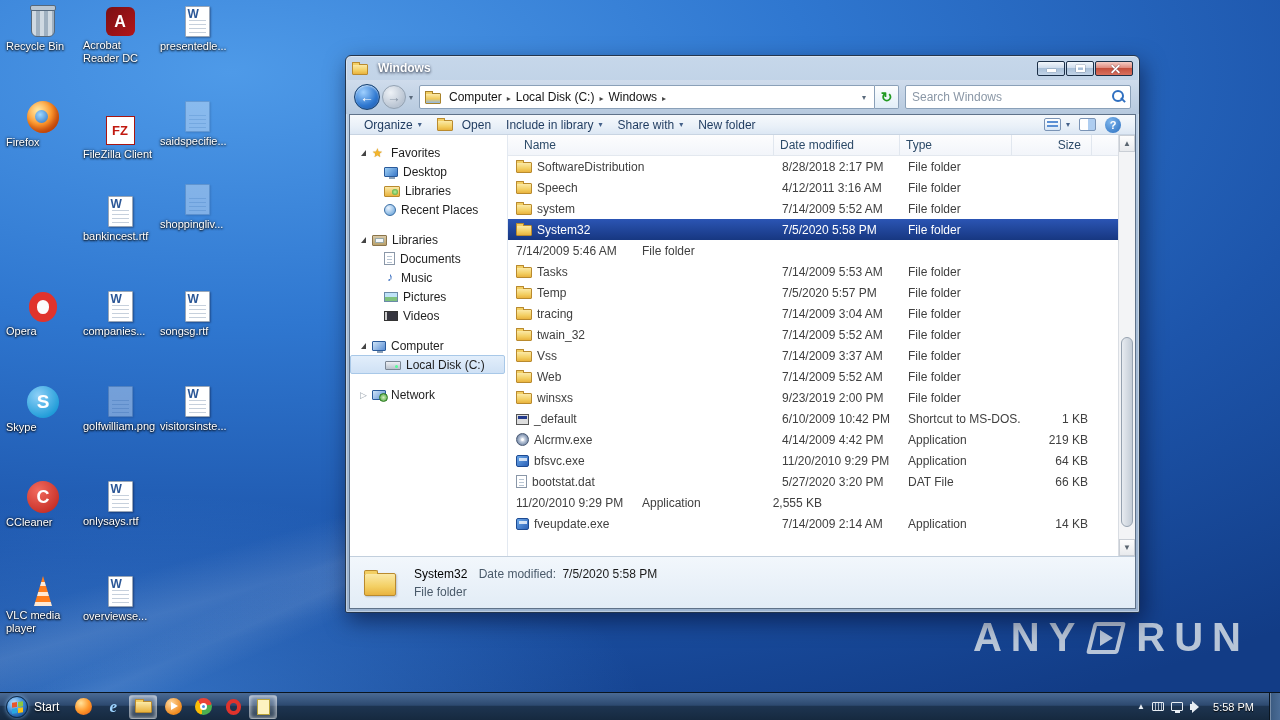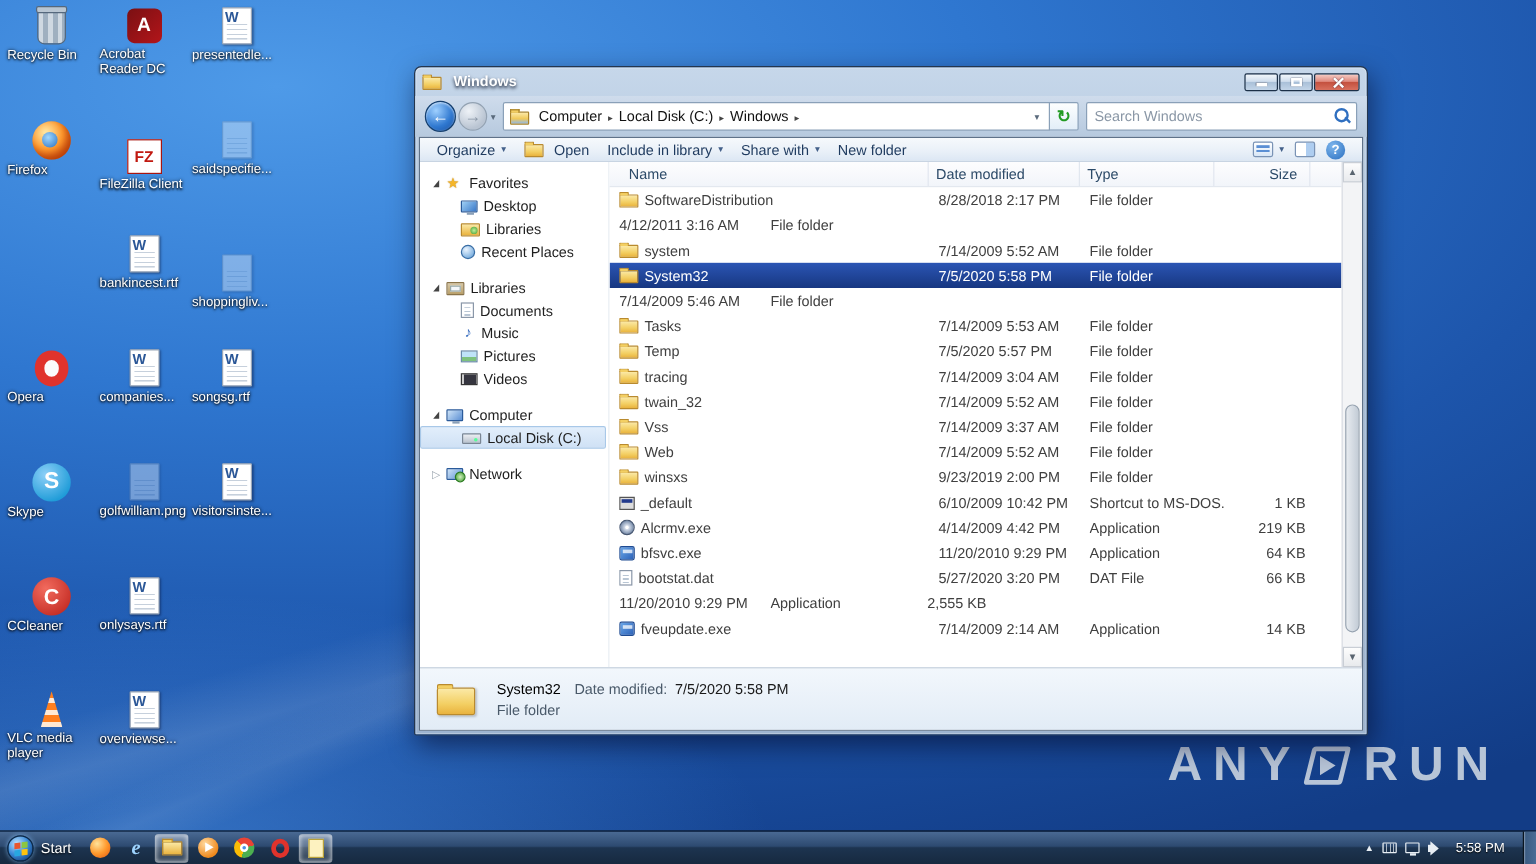--- a/index.html
+++ b/index.html
@@ -320,21 +320,21 @@
       <div class="desk-label">overviewse...</div>
     </div>
     <div class="desk-icon" style="left: 160px; top: 6px;">
       <span class="di di-doc"></span>
       <div class="desk-label">presentedle...</div>
     </div>
     <div class="desk-icon" style="left: 160px; top: 101px;">
       <span class="di di-faint"></span>
       <div class="desk-label">saidspecifie...</div>
     </div>
-    <div class="desk-icon" style="left: 160px; top: 212px;">
+    <div class="desk-icon" style="left: 160px; top: 184px;">
       <span class="di di-faint"></span>
       <div class="desk-label">shoppingliv...</div>
     </div>
     <div class="desk-icon" style="left: 160px; top: 291px;">
       <span class="di di-doc"></span>
       <div class="desk-label">songsg.rtf</div>
     </div>
     <div class="desk-icon" style="left: 160px; top: 386px;">
       <span class="di di-doc"></span>
       <div class="desk-label">visitorsinste...</div>
@@ -499,20 +499,24 @@
               <span class="cell-name">
                 <span class="ic ic-folder"></span>
                 <span>SoftwareDistribution</span>
               </span>
               <span class="cell-date">8/28/2018 2:17 PM</span>
               <span class="cell-type">File folder</span>
               <span class="cell-size"></span>
               <span class="cell-fill"></span>
             </div>
             <div class="row">
+              <span class="cell-name">
+                <span class="ic ic-folder"></span>
+                <span>Speech</span>
+              </span>
               <span class="cell-date">4/12/2011 3:16 AM</span>
               <span class="cell-type">File folder</span>
               <span class="cell-size"></span>
               <span class="cell-fill"></span>
             </div>
             <div class="row">
               <span class="cell-name">
                 <span class="ic ic-folder"></span>
                 <span>system</span>
               </span>

